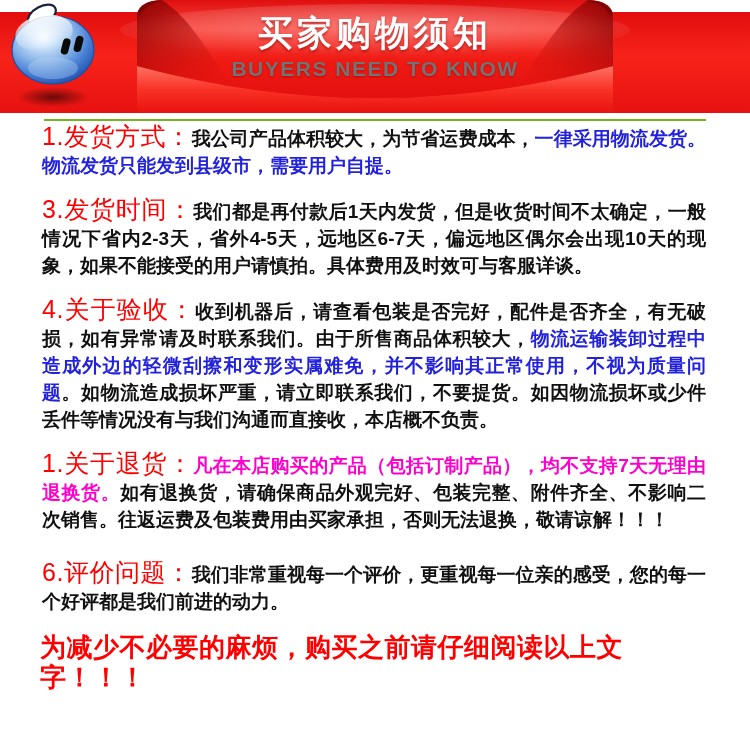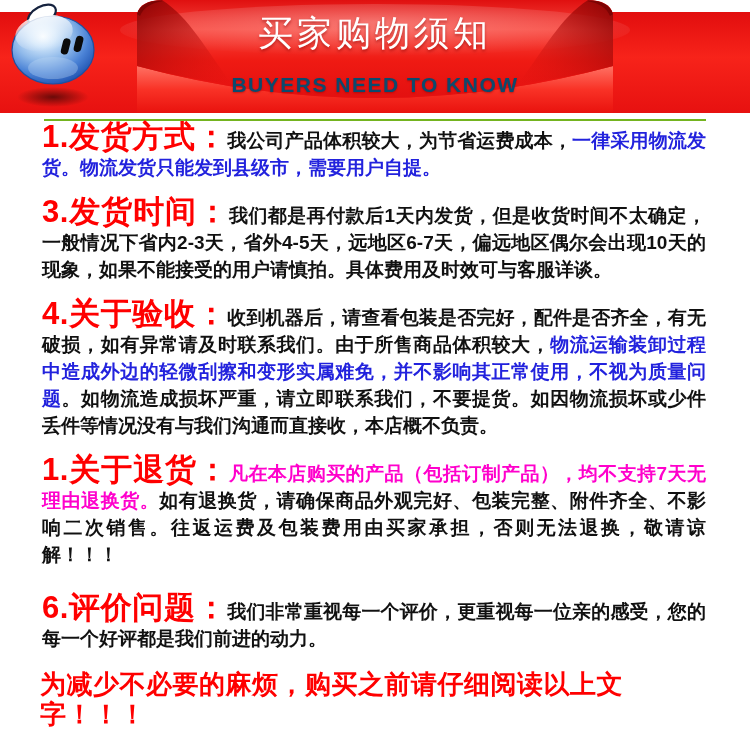--- a/index.html
+++ b/index.html
@@ -5,31 +5,31 @@
   :root{
     --banner-red:#f2150f; --heading-red:#ff0000; --body-ink:#111111;
     --blue:#2222dd; --magenta:#ff00cc; --green:#74b41f; --footer-red:#ff0000;
   }
   html,body{margin:0;padding:0;background:#ffffff;}
   body{width:750px;height:750px;overflow:hidden;position:relative;
        font-family:"Liberation Sans","DejaVu Sans",sans-serif;}
   .banner{position:relative;width:750px;height:115px;background:#ffffff;}
   .banner svg{position:absolute;left:0;top:0;}
   .banner-text{position:absolute;left:0;top:0;width:750px;text-align:center;}
-  .banner-title{margin-top:10px;font-size:35px;font-weight:400;color:#ffffff;
+  .banner-title{margin-top:10px;font-size:35px;font-weight:700;color:#ffffff;
       letter-spacing:4px;text-shadow:0 2px 3px rgba(140,0,0,.55);text-align:center;}
-  .banner-subtitle{margin-top:16px;font-size:21px;font-weight:800;color:#0c4a6e;
+  .banner-subtitle{margin-top:0;font-size:21px;font-weight:800;color:#737373;
       letter-spacing:1.5px;text-shadow:0 1px 2px rgba(140,0,0,.5);}
   .mascot{position:absolute;left:24px;top:20px;}
   .divider{border:none;border-top:2px solid var(--green);margin:4px 44px 0 44px;}
   .content{margin:2px 44px 0 42px;text-align:justify;}
   .section{margin:0 0 17px 0;font-size:19px;line-height:27px;font-weight:600;
       color:var(--body-ink);}
   .section:nth-child(5){margin-top:26px;}
-  .sec-head{color:var(--heading-red);font-weight:700;font-size:31px;letter-spacing:.5px;}
+  .sec-head{color:var(--heading-red);font-weight:400;font-size:25px;letter-spacing:.5px;}
   .seg-body{color:var(--body-ink);}
   .seg-blue{color:var(--blue);}
   .seg-magenta{color:var(--magenta);}
   .footer-warning{margin:1px 40px 0 40px;color:var(--footer-red);font-weight:800;
       font-size:26px;line-height:30px;letter-spacing:.5px;}
 </style>
 </head>
 <body>
 
 <header class="banner">

